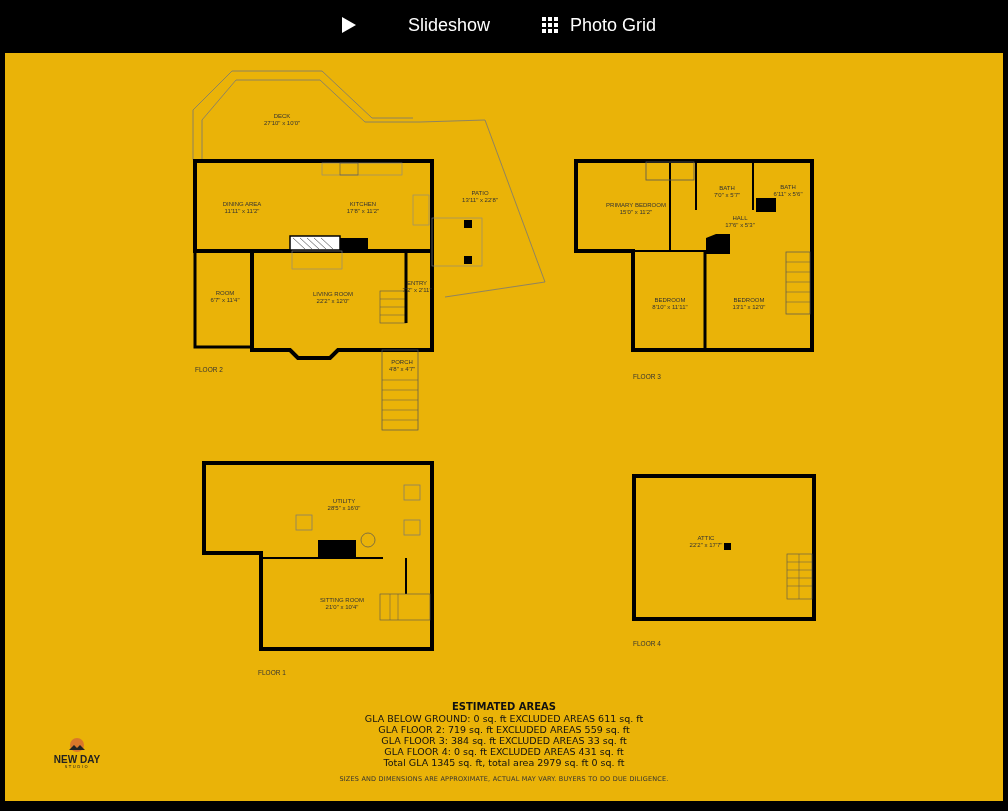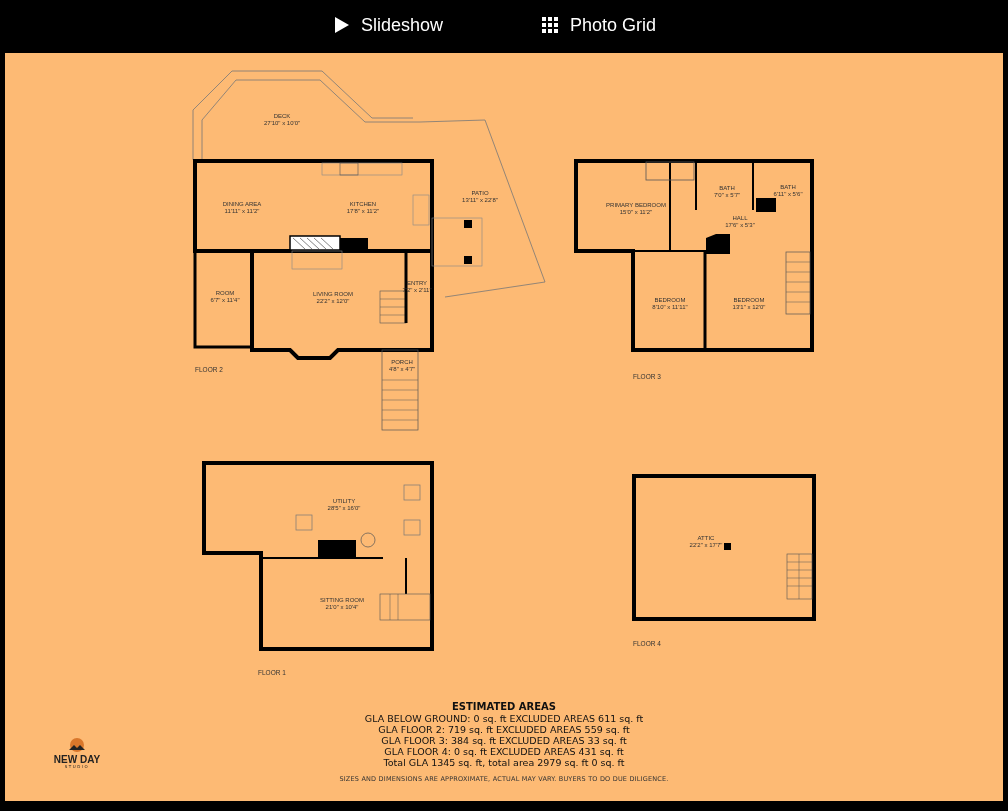--- a/index.html
+++ b/index.html
@@ -1,22 +1,22 @@
 <!DOCTYPE html>
 <html><head>
 <meta charset="utf-8">
 <style>
   html, body { margin:0; padding:0; background:#000; }
   body { width:1008px; height:811px; position:relative; overflow:hidden; font-family:"Liberation Sans", sans-serif; }
   .topbar { position:absolute; left:0; top:0; width:1008px; height:52px; background:#000; }
   .tab { position:absolute; top:12px; height:26px; display:flex; align-items:center; color:#fff; font-size:18px; cursor:pointer; }
-  .tab-slideshow { left:335px; }
+  .tab-slideshow { left:342px;gap:40px; }
   .tab-grid { left:542px; }
   .tab svg { margin-right:12px; }
-  .viewer { position:absolute; left:5px; top:53px; width:998px; height:748px; background:#fdba74; }
+  .viewer { position:absolute; left:5px; top:53px; width:998px; height:748px; background:#eab308; }
   .plan { position:absolute; left:0; top:0; width:998px; height:748px; }
   .lbl { font-family:"Liberation Sans", sans-serif; fill:#333; font-size:6px; text-anchor:middle; }
   .flr { font-family:"Liberation Sans", sans-serif; fill:#333; font-size:6.5px; }
   .areas { position:absolute; left:0; width:998px; top:648px; text-align:center; color:#111; font-family:"DejaVu Sans", sans-serif; }
   .areas .title { font-weight:bold; font-size:10px; line-height:12px; }
   .areas .line { font-size:9.5px; line-height:11px;text-align:center; }
   .areas .disclaimer { font-size:6.5px; line-height:9px; margin-top:7px; color:#333; letter-spacing:0.2px; }
   .logo { position:absolute; left:47px; top:683px; width:50px; height:32px; text-align:center; }
   .logo .name { font-family:Liberation Sans, sans-serif; font-weight:bold; font-size:10px; color:#222; line-height:8px; }
   .logo .sub { font-family:"DejaVu Sans", sans-serif; font-size:4px; color:#222; letter-spacing:1.5px; line-height:5px; }

